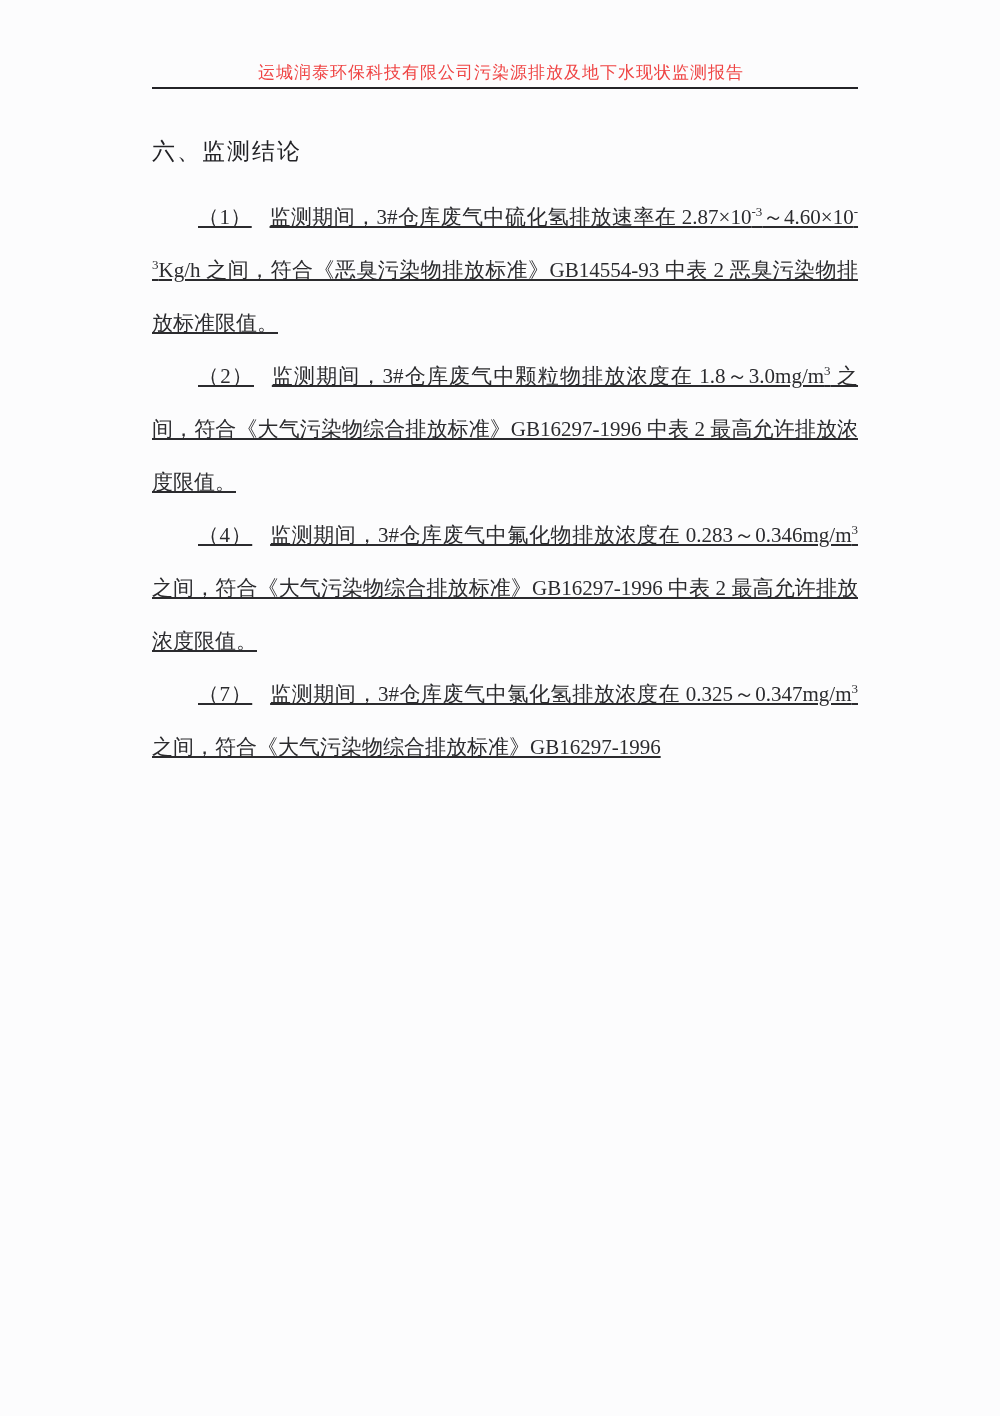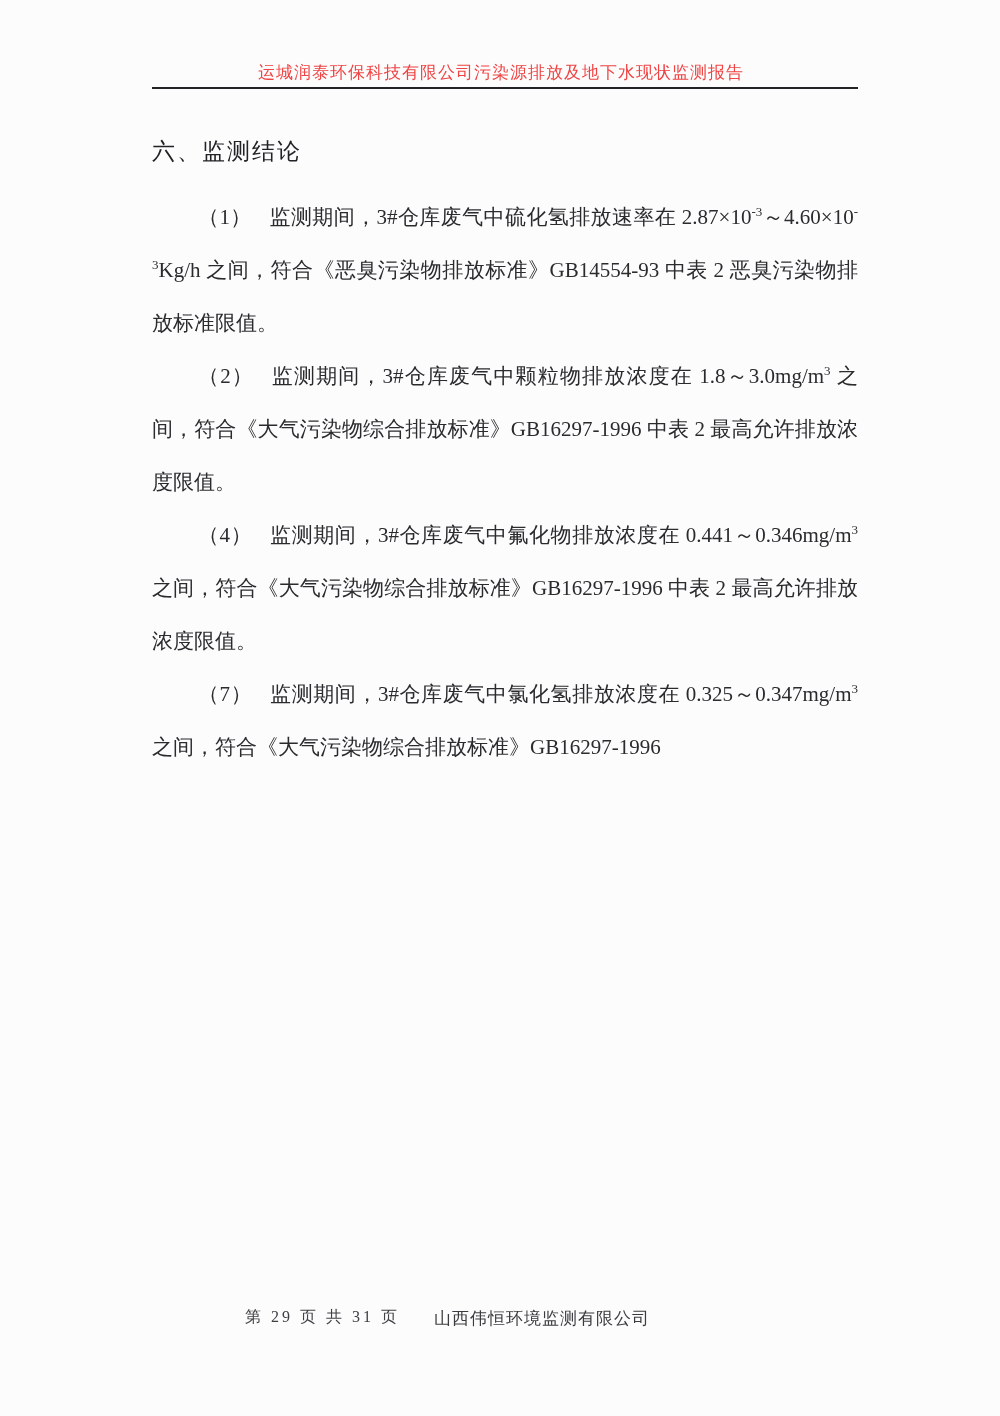--- a/index.html
+++ b/index.html
@@ -48,20 +48,21 @@
   }
   .doc-body {
     position: absolute;
     top: 191px;
     left: 152px;
     width: 706px;
     font-size: 21px;
     line-height: 53px;
     text-align: justify;
     color: #2b2b2e;
+    text-decoration: underline;
   }
   .doc-body p {
     margin: 0;
     text-indent: 46px;
   }
   .pnum {
     margin-right: 0.85em;
   }
   sup.sx {
     font-size: 13px;
@@ -104,29 +105,25 @@
     <p>
       <span class="pnum">（1）</span><span>监测期间，3#仓库废气中硫化氢排放速率在 2.87×10</span><sup class="sx">-3</sup><span>～4.60×10</span><sup class="sx">-3</sup><span>Kg/h 之间，符合《恶臭污染物排放标准》GB14554-93 中表 2 恶臭污染物排放标准限值。</span>
     </p>
 
     <p>
       <span class="pnum">（2）</span><span>监测期间，3#仓库废气中颗粒物排放浓度在 1.8～3.0mg/m</span><sup class="sx">3</sup><span> 之间，符合《大气污染物综合排放标准》GB16297-1996 中表 2 最高允许排放浓度限值。</span>
     </p>
 
 
     <p>
-      <span class="pnum">（4）</span><span>监测期间，3#仓库废气中氟化物排放浓度在 0.441～0.346mg/m</span><sup class="sx">3</sup><span> 之间，符合《大气污染物综合排放标准》GB16297-1996 中表 2 最高允许排放浓度限值。</span>
+      <span class="pnum">（4）</span><span>监测期间，3#仓库废气中氟化物排放浓度在 0.283～0.346mg/m</span><sup class="sx">3</sup><span> 之间，符合《大气污染物综合排放标准》GB16297-1996 中表 2 最高允许排放浓度限值。</span>
     </p>
 
 
 
     <p>
       <span class="pnum">（7）</span><span>监测期间，3#仓库废气中氯化氢排放浓度在 0.325～0.347mg/m</span><sup class="sx">3</sup><span> 之间，符合《大气污染物综合排放标准》GB16297-1996</span>
     </p>
 
   </div>
 
-  <div class="page-footer">
-    <span class="footer-pageinfo">第 29 页 共 31 页</span>
-    <span class="footer-company">山西伟恒环境监测有限公司</span>
-  </div>
 
 </div>
 
 </body></html>

